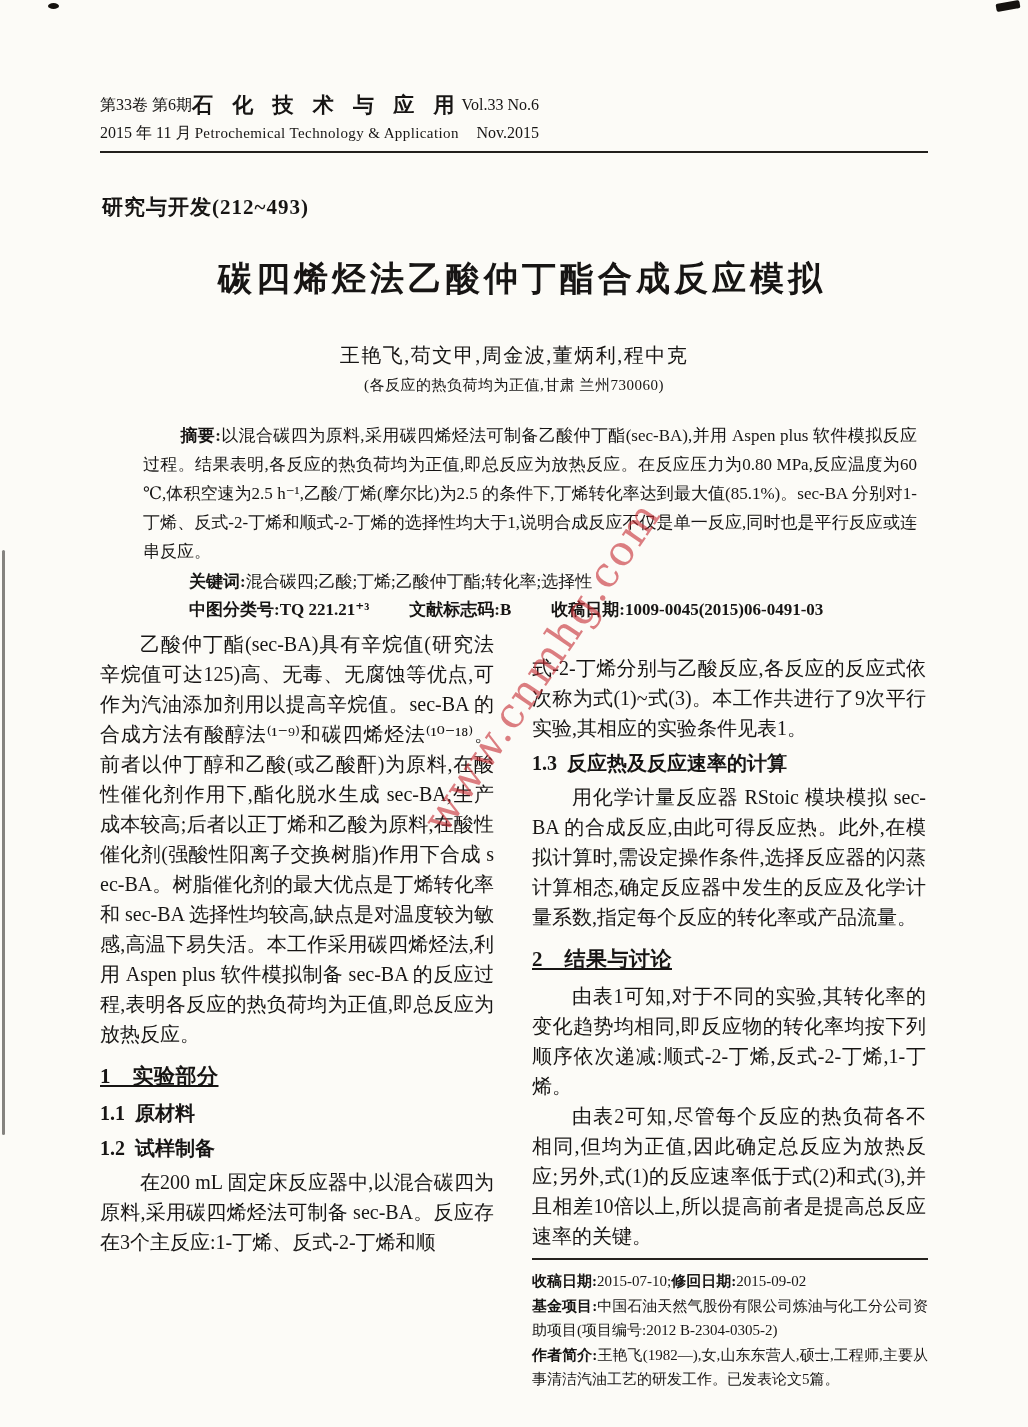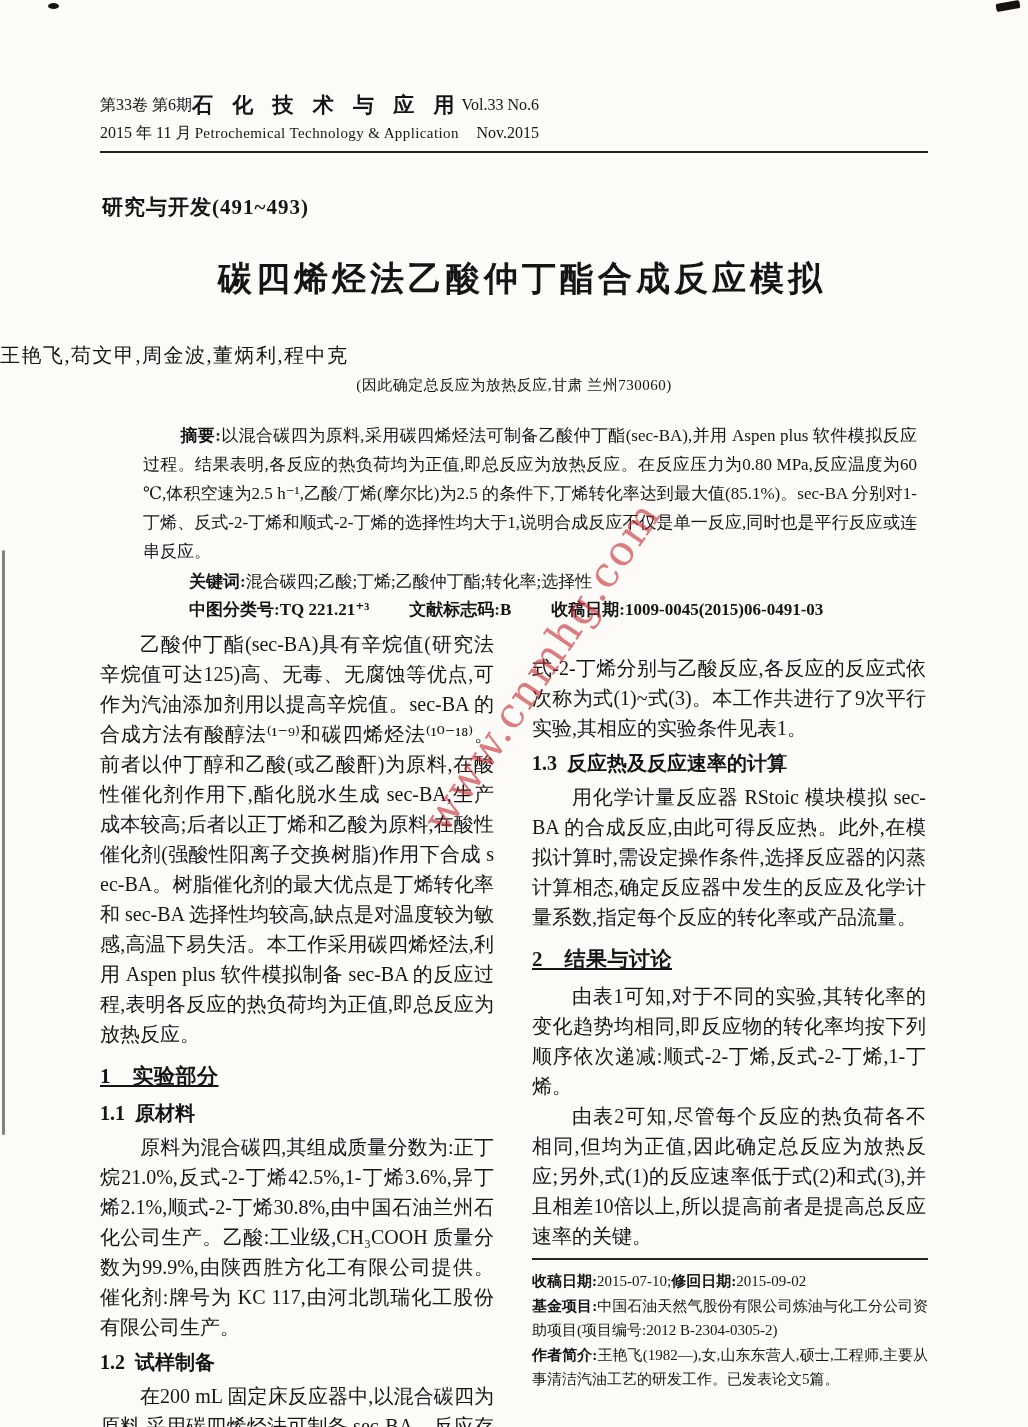--- a/index.html
+++ b/index.html
@@ -43,21 +43,21 @@
   .journal-cn { font-size:21px; font-weight:700; letter-spacing:7px; }
   .journal-en { font-size:15px; margin-top:6px; letter-spacing:0.4px; }
   .header-rule { position:absolute; top:151px; left:100px; width:828px; height:2px; background:#22201d; }
 
   .section-label { position:absolute; top:193px; left:102px; font-size:21px; font-weight:700; letter-spacing:1px; }
 
   .article-title {
     position:absolute; top:256px; left:8px; width:100%;
     text-align:center; font-size:34px; font-weight:700; letter-spacing:4px;
   }
-  .authors { position:absolute; top:342px; left:0; width:100%; text-align:left; font-size:20px; letter-spacing:1.5px; }
+  .authors { position:absolute; top:342px; left:0; width:100%; text-align:center; font-size:20px; letter-spacing:1.5px; }
   .affiliation { position:absolute; top:376px; left:0; width:100%; text-align:center; font-size:15px; letter-spacing:0.5px; }
 
   .abstract {
     position:absolute; top:421px; left:143px; width:774px;
     font-size:17px; line-height:29px; text-align:justify;
     text-indent:2.2em; word-break:break-all;
   }
   .lbl { font-weight:700; }
   .keywords { position:absolute; top:570px; left:189px; width:732px; font-size:17px; }
   .meta-line { position:absolute; top:598px; left:189px; width:732px; font-size:17px; font-weight:700; }
@@ -102,37 +102,36 @@
       <div class="journal-cn">石 化 技 术 与 应 用</div>
       <div class="journal-en">Petrochemical Technology &amp; Application</div>
     </div>
     <div class="hdr-right">
       <div>Vol.33  No.6</div>
       <div>Nov.2015</div>
     </div>
   </header>
   <div class="header-rule"></div>
 
-  <div class="section-label">研究与开发(491~493)</div>
+  <div class="section-label">研究与开发(212~493)</div>
 
   <h1 class="article-title">碳四烯烃法乙酸仲丁酯合成反应模拟</h1>
   <div class="authors">王艳飞,苟文甲,周金波,董炳利,程中克</div>
-  <div class="affiliation">(因此确定总反应为放热反应,甘肃 兰州730060)</div>
+  <div class="affiliation">(各反应的热负荷均为正值,甘肃 兰州730060)</div>
 
   <div class="abstract"><span class="lbl">摘要:</span><span>以混合碳四为原料,采用碳四烯烃法可制备乙酸仲丁酯(sec-BA),并用 Aspen plus 软件模拟反应过程。结果表明,各反应的热负荷均为正值,即总反应为放热反应。在反应压力为0.80 MPa,反应温度为60 ℃,体积空速为2.5 h⁻¹,乙酸/丁烯(摩尔比)为2.5 的条件下,丁烯转化率达到最大值(85.1%)。sec-BA 分别对1-丁烯、反式-2-丁烯和顺式-2-丁烯的选择性均大于1,说明合成反应不仅是单一反应,同时也是平行反应或连串反应。</span></div>
 
   <div class="keywords"><span class="lbl">关键词:</span><span>混合碳四;乙酸;丁烯;乙酸仲丁酯;转化率;选择性</span></div>
 
   <div class="meta-line"><span>中图分类号:</span><span>TQ 221.21⁺³</span><span class="gap">文献标志码:</span><span>B</span><span class="gap">收稿日期:</span><span>1009-0045(2015)06-0491-03</span></div>
 
   <div class="col col-left">
     <p class="indent">乙酸仲丁酯(sec-BA)具有辛烷值(研究法辛烷值可达125)高、无毒、无腐蚀等优点,可作为汽油添加剂用以提高辛烷值。sec-BA 的合成方法有酸醇法⁽¹⁻⁹⁾和碳四烯烃法⁽¹⁰⁻¹⁸⁾。前者以仲丁醇和乙酸(或乙酸酐)为原料,在酸性催化剂作用下,酯化脱水生成 sec-BA,生产成本较高;后者以正丁烯和乙酸为原料,在酸性催化剂(强酸性阳离子交换树脂)作用下合成 sec-BA。树脂催化剂的最大优点是丁烯转化率和 sec-BA 选择性均较高,缺点是对温度较为敏感,高温下易失活。本工作采用碳四烯烃法,利用 Aspen plus 软件模拟制备 sec-BA 的反应过程,表明各反应的热负荷均为正值,即总反应为放热反应。</p>
     <h2 class="sec">1 实验部分</h2>
     <h3 class="subsec">1.1 原材料</h3>
-    <p class="indent">原料为混合碳四,其组成质量分数为:正丁烷21.0%,反式-2-丁烯42.5%,1-丁烯3.6%,异丁烯2.1%,顺式-2-丁烯30.8%,由中国石油兰州石化公司生产。乙酸:工业级,CH₃COOH 质量分数为99.9%,由陕西胜方化工有限公司提供。催化剂:牌号为 KC 117,由河北凯瑞化工股份有限公司生产。</p>
     <h3 class="subsec">1.2 试样制备</h3>
     <p class="indent">在200 mL 固定床反应器中,以混合碳四为原料,采用碳四烯烃法可制备 sec-BA。反应存在3个主反应:1-丁烯、反式-2-丁烯和顺</p>
   </div>
 
   <div class="col col-right">
     <p>式-2-丁烯分别与乙酸反应,各反应的反应式依次称为式(1)~式(3)。本工作共进行了9次平行实验,其相应的实验条件见表1。</p>
     <h3 class="subsec">1.3 反应热及反应速率的计算</h3>
     <p class="indent">用化学计量反应器 RStoic 模块模拟 sec-BA 的合成反应,由此可得反应热。此外,在模拟计算时,需设定操作条件,选择反应器的闪蒸计算相态,确定反应器中发生的反应及化学计量系数,指定每个反应的转化率或产品流量。</p>
     <h2 class="sec">2 结果与讨论</h2>
     <p class="indent">由表1可知,对于不同的实验,其转化率的变化趋势均相同,即反应物的转化率均按下列顺序依次递减:顺式-2-丁烯,反式-2-丁烯,1-丁烯。</p>

